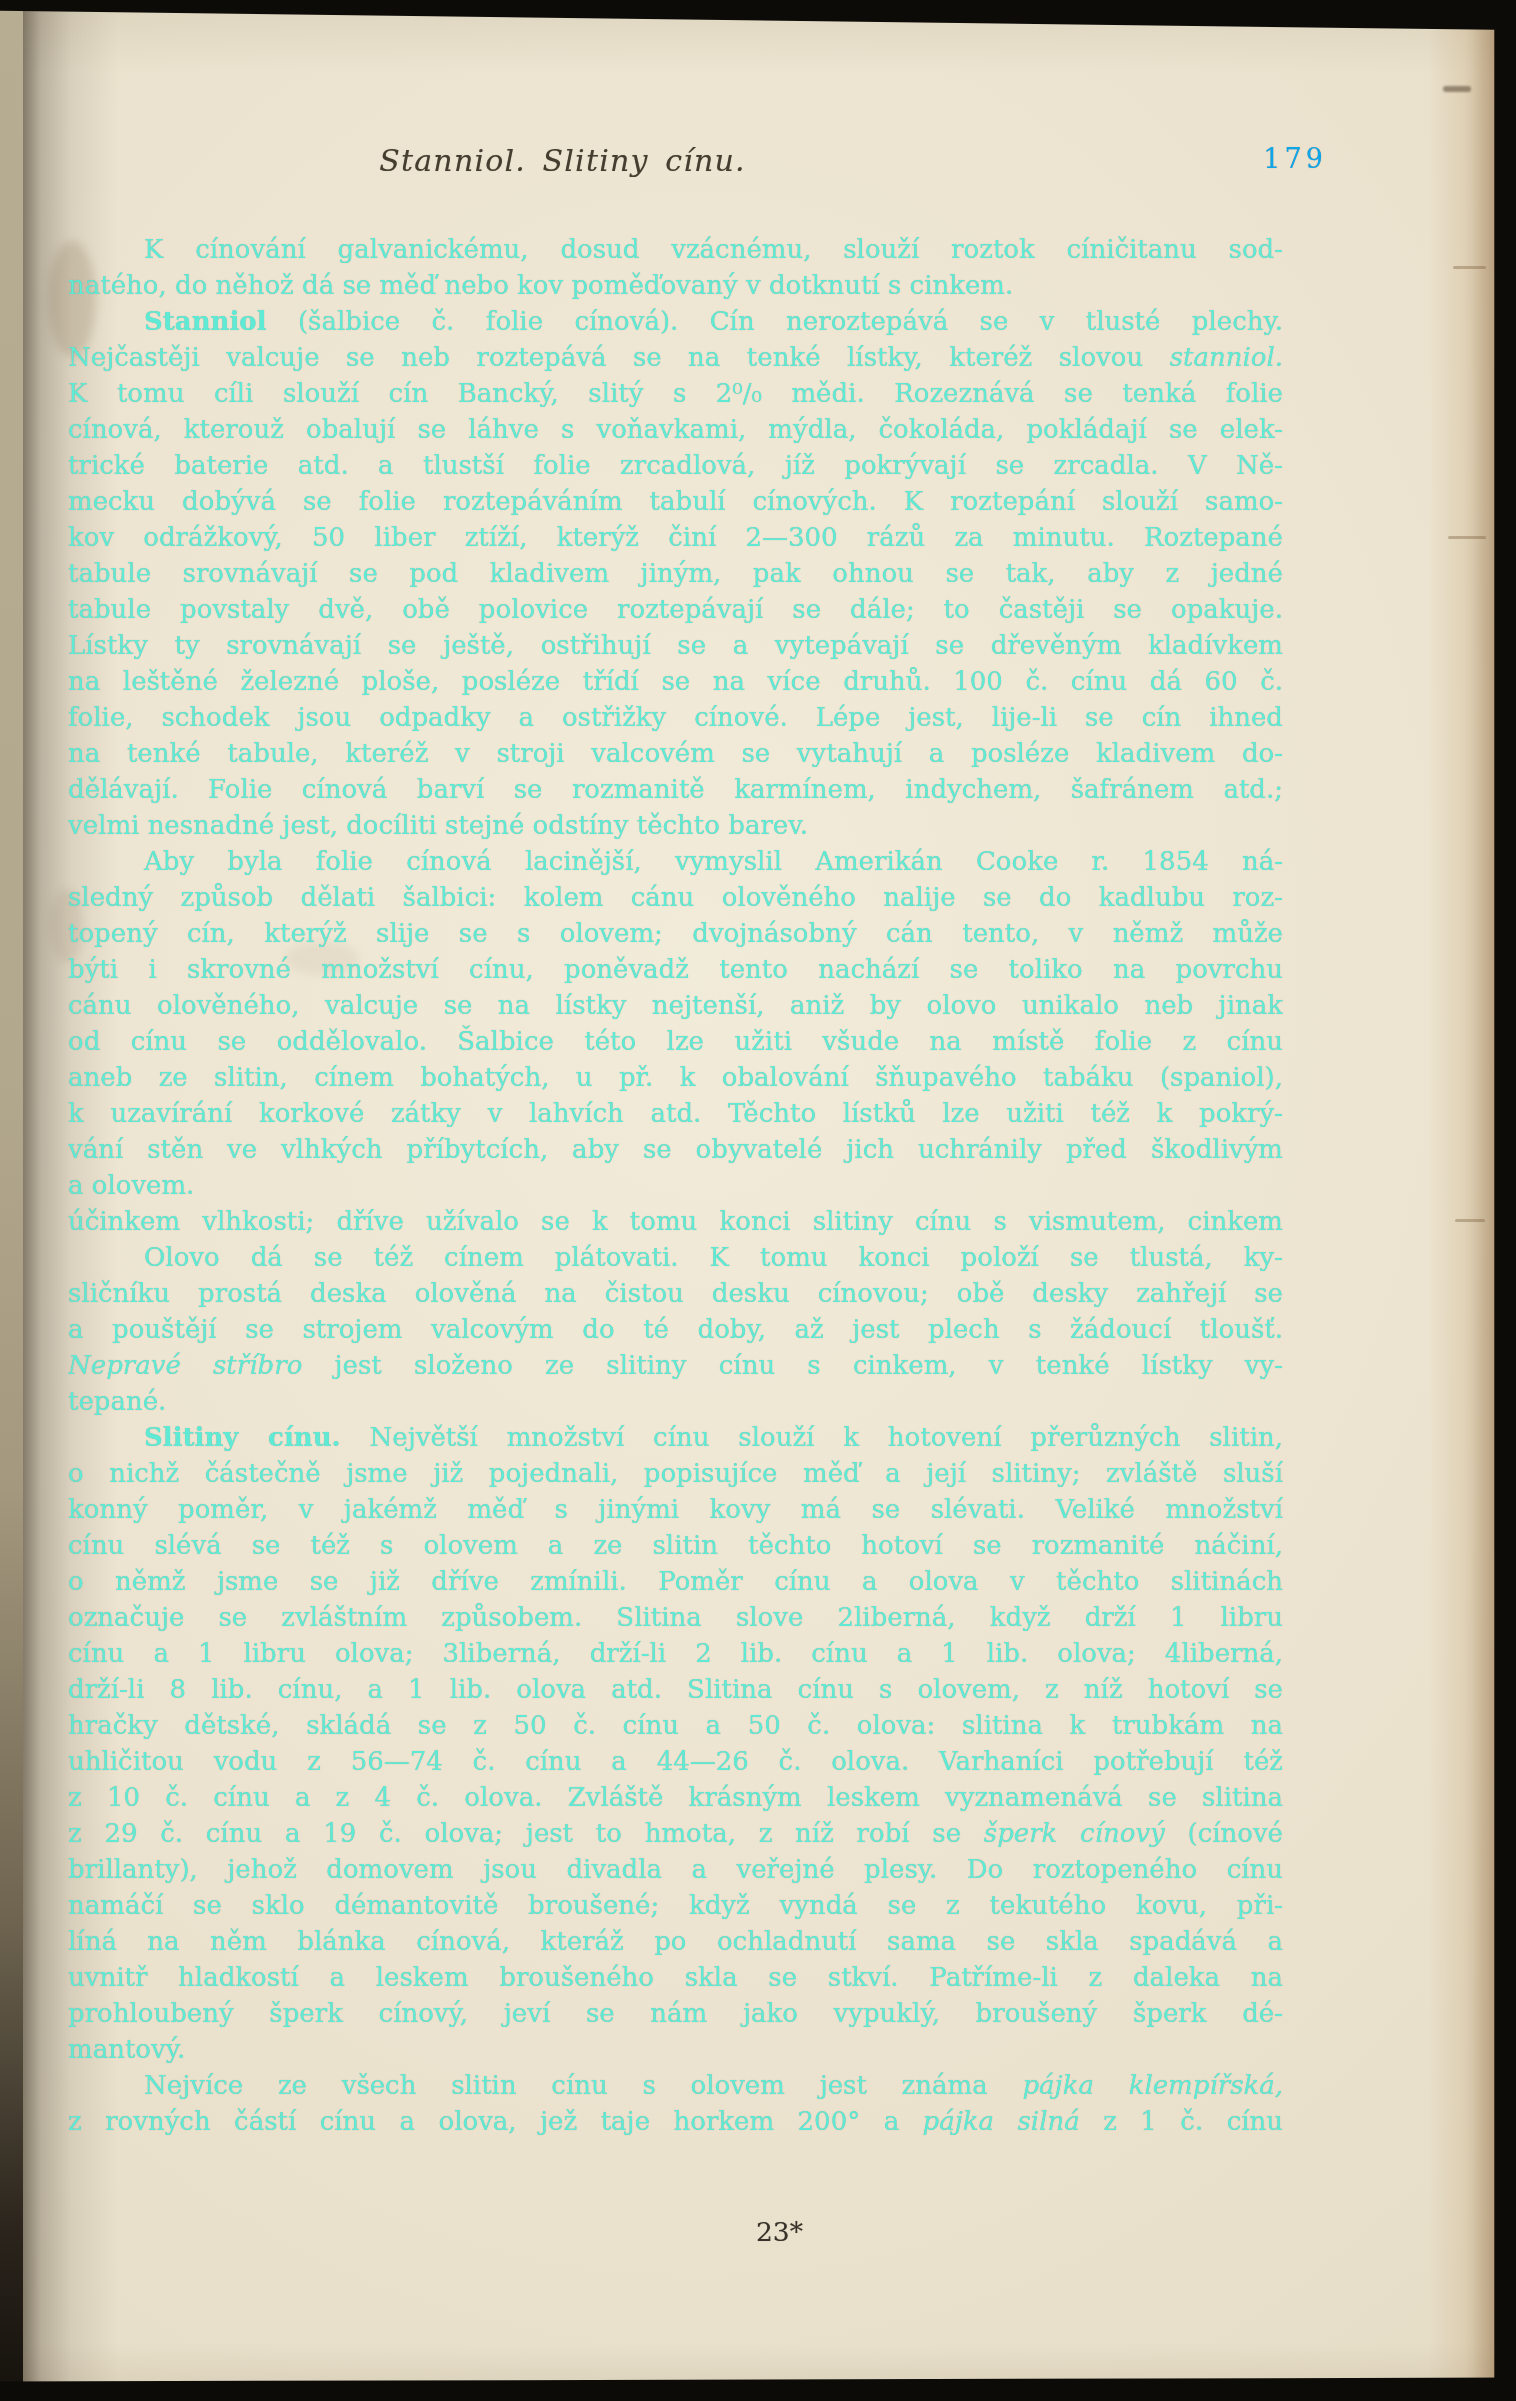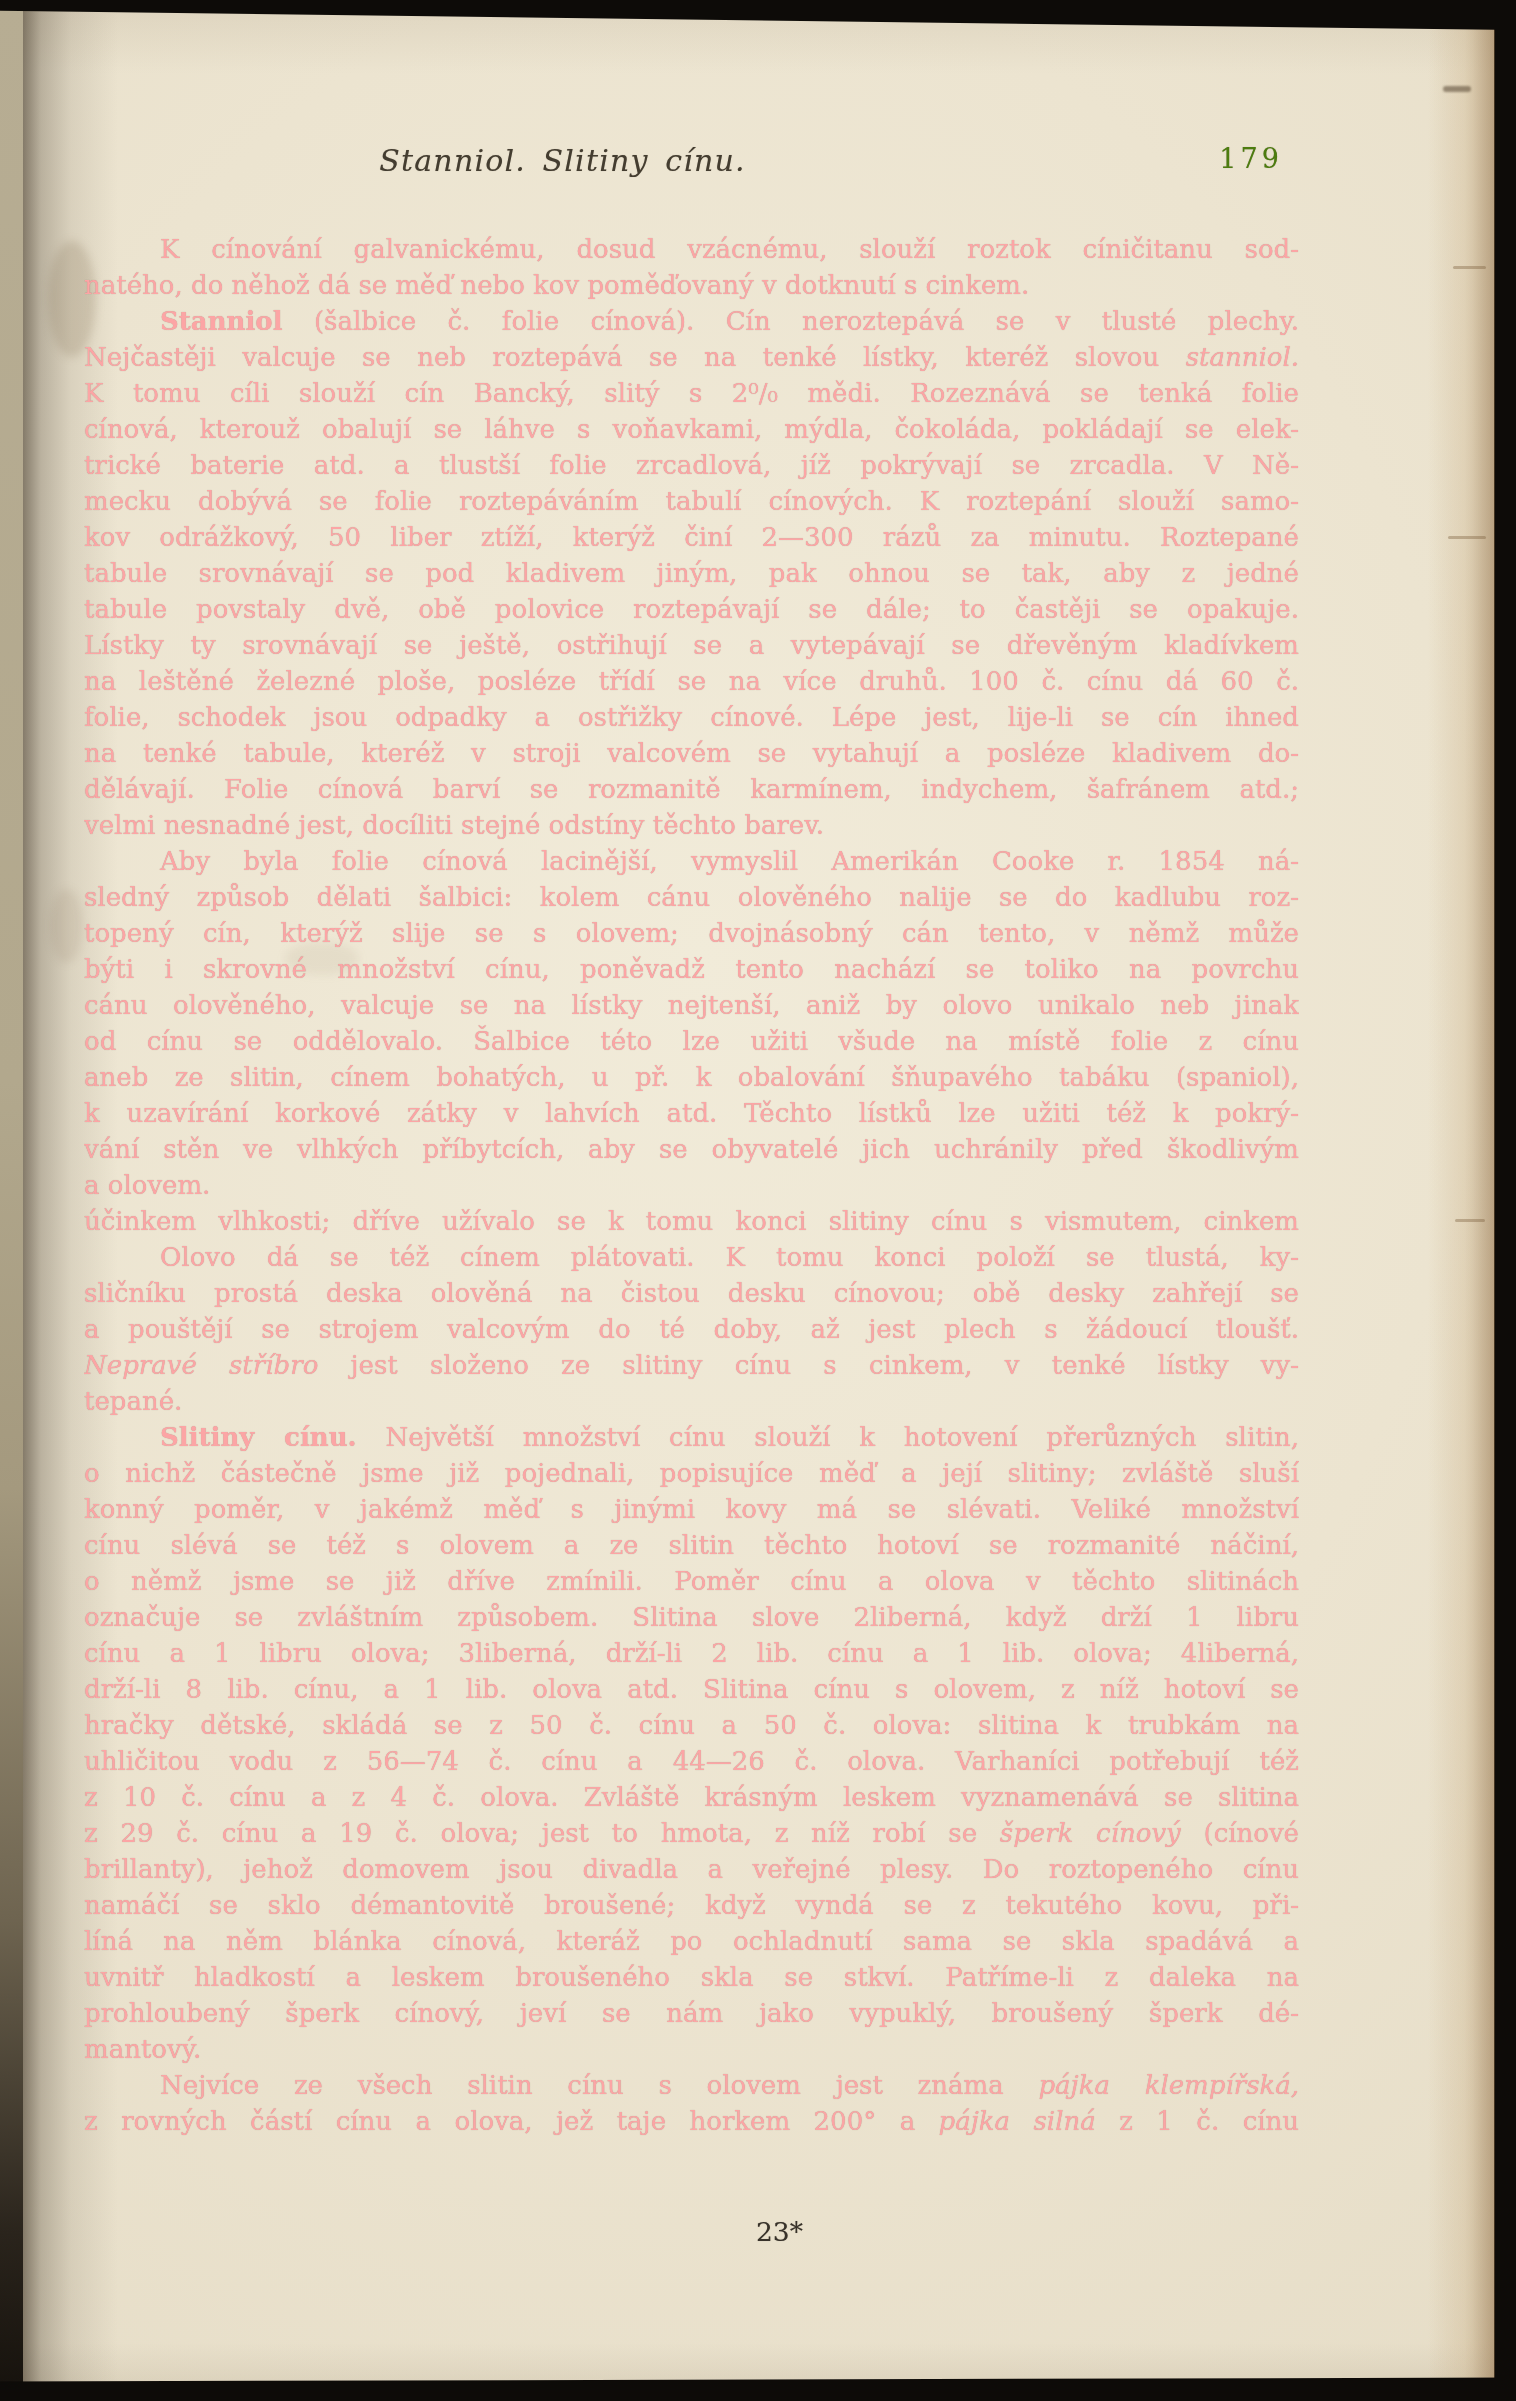--- a/index.html
+++ b/index.html
@@ -43,28 +43,28 @@
   #smudge-4{left:285px;top:942px;width:74px;height:33px;background:rgba(150,130,95,.10);}
 
   
   #running-header{
     position:absolute;left:273px;top:141px;width:579px;height:40px;
     text-align:center;font-style:italic;font-size:30px;line-height:40px;
     letter-spacing:1.2px;word-spacing:5.8px;color:#443d30;
     text-shadow:0 0 0.8px rgba(60,52,40,.4);
   }
   #page-number{
-    position:absolute;left:1159px;top:139px;width:124px;height:40px;
-    text-align:right;font-size:27px;line-height:40px;letter-spacing:4.1px;color:#4d7c0f;
+    position:absolute;left:1203px;top:139px;width:124px;height:40px;
+    text-align:right;font-size:27px;line-height:40px;letter-spacing:4.1px;color:#0ea5e9;
     text-shadow:0 0 0.8px rgba(60,52,40,.4);
   }
   
   #text-block{
-    position:absolute;left:84px;top:231px;width:1215px;
-    color:#fca5a5;text-shadow:0 0 0.8px rgba(60,52,40,.38);
+    position:absolute;left:68px;top:231px;width:1215px;
+    color:#5eead4;text-shadow:0 0 0.8px rgba(60,52,40,.38);
   }
   .line{
     height:36px;line-height:36px;font-size:26px;
     text-align:justify;text-align-last:justify;overflow:hidden;
   }
   .line.ind{padding-left:76px;}
   .line.end{text-align-last:left;}
   .b{font-weight:bold;margin-top:32px;}
   .i{font-style:italic;}
   #signature-mark{

